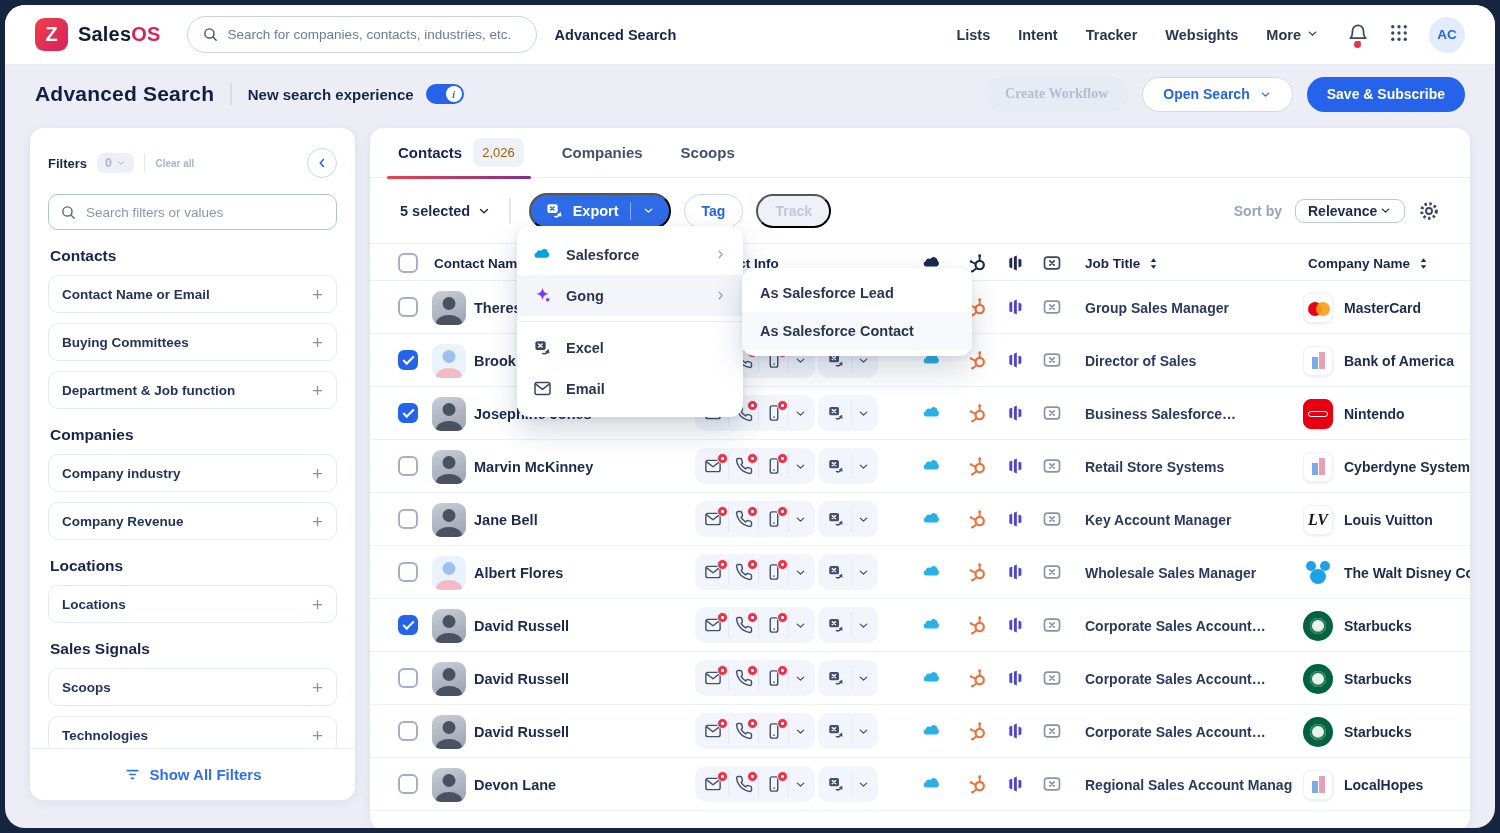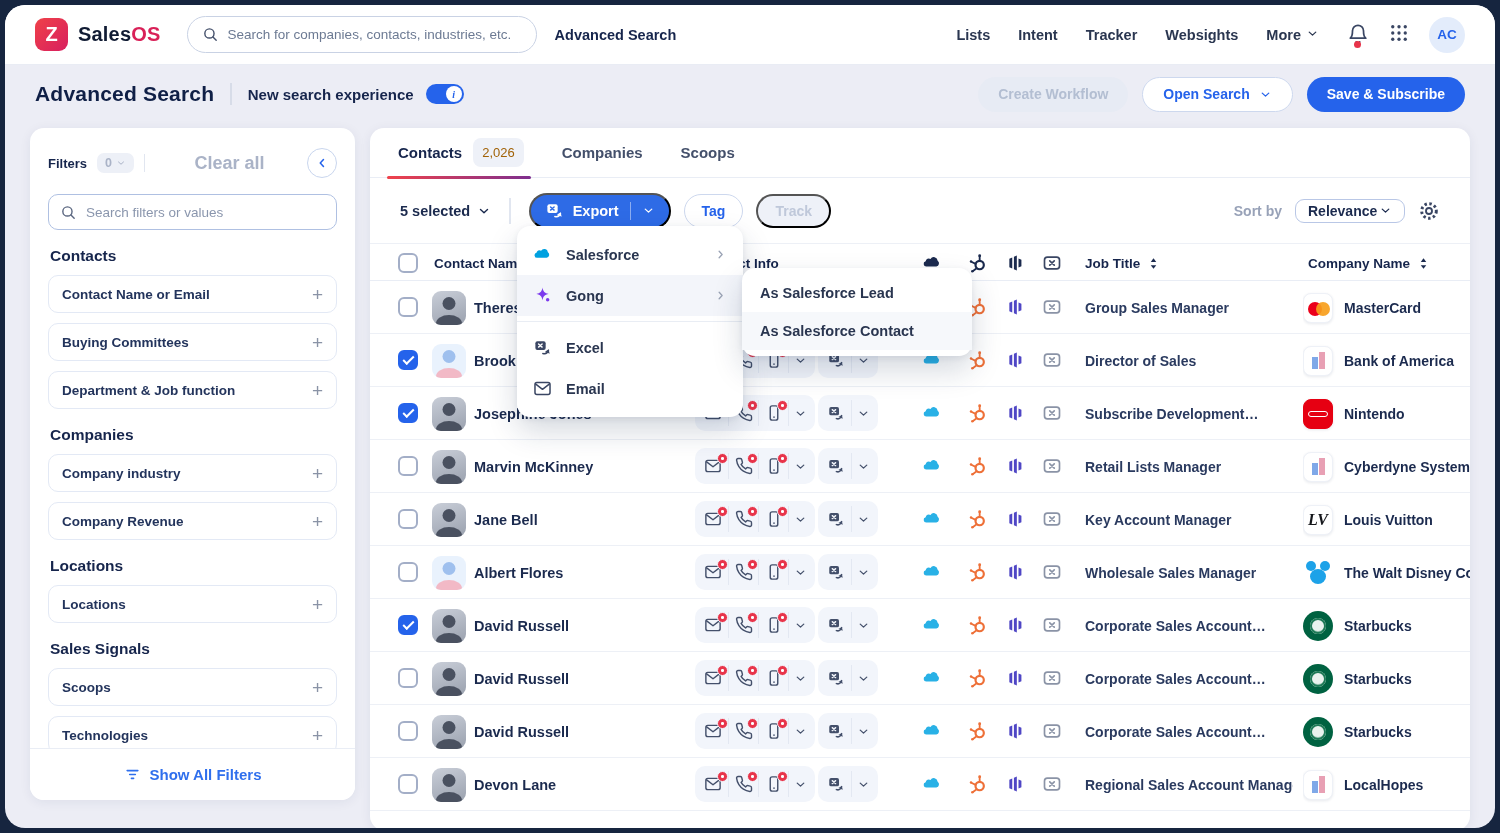--- a/index.html
+++ b/index.html
@@ -33,33 +33,33 @@
 
   
   .page-head{position:absolute;top:60px;left:0;right:0;height:58px;display:flex;align-items:center;padding:0 30px;}
   .ph-title{font-size:21px;font-weight:700;color:#0f1f46;letter-spacing:.2px;}
   .ph-div{width:1.5px;height:22px;background:#d7dce8;margin:0 16px;}
   .ph-toggle-label{font-size:15px;font-weight:700;color:#16254c;margin-right:12px;}
   .toggle{width:38px;height:20px;border-radius:10px;background:#2563eb;position:relative;cursor:pointer;flex:none;}
   .knob{position:absolute;right:2px;top:2px;width:16px;height:16px;border-radius:50%;background:#fff;display:flex;align-items:center;justify-content:center;font-size:10px;font-weight:700;color:#2563eb;font-family:"Liberation Serif",serif;font-style:italic;}
   .ph-actions{margin-left:auto;display:flex;align-items:center;gap:14px;}
   .btn{height:35px;border-radius:18px;display:flex;align-items:center;justify-content:center;font-size:14px;font-weight:700;padding:0 20px;cursor:pointer;border:none;}
-  .btn-disabled{background:#e7ebf4;color:#b3bed2;cursor:default;}
+  .btn-disabled{background:#e7ebf4;color:#b3bed2;cursor:default;font-family:Liberation Serif, serif;}
   .btn-outline{background:#fff;color:#2563eb;border:1.5px solid #cdd8ee;gap:9px;}
   .btn-outline svg{width:13px;height:13px;}
   .btn-primary{background:#2563eb;color:#fff;}
 
   
   .filters{position:absolute;left:25px;top:123px;width:325px;height:672px;background:#fff;border-radius:14px;box-shadow:0 2px 12px rgba(30,42,80,.07);padding:20px 18px;z-index:5;}
   .f-head{display:flex;align-items:center;gap:10px;}
   .f-title{font-size:13px;font-weight:700;color:#16254c;}
   .f-badge{background:#edf0f7;border-radius:7px;padding:3px 8px;font-size:12.5px;font-weight:700;color:#aab3c7;display:flex;align-items:center;gap:4px;cursor:pointer;}
   .f-badge svg{width:10px;height:10px;}
   .f-vdiv{width:1.5px;height:18px;background:#e1e6f0;}
-  .f-clear{font-size:18px;font-weight:600;color:#aab3c7;cursor:pointer;margin-left:39px;}
+  .f-clear{font-size:10px;font-weight:600;color:#aab3c7;cursor:pointer;}
   .f-collapse{margin-left:auto;width:30px;height:30px;border-radius:50%;border:1.5px solid #c9d6ee;background:#fff;display:flex;align-items:center;justify-content:center;cursor:pointer;}
   .f-collapse svg{width:14px;height:14px;color:#2563eb;}
   .f-search{margin-top:16px;height:36px;border:1.5px solid #afc0e2;border-radius:10px;display:flex;align-items:center;padding:0 11px;gap:9px;}
   .f-search svg{width:17px;height:17px;color:#5b6780;flex:none;}
   .f-search input{border:none;outline:none;flex:1;font-size:13.5px;color:#2a3650;background:transparent;}
   .f-search input::placeholder{color:#8a96ad;}
   .fsec-h{margin:17px 2px 2px;font-size:15.5px;font-weight:700;color:#16254c;}
   .fitem{margin-top:10px;height:38px;border:1.5px solid #e3e9f5;border-radius:10px;display:flex;align-items:center;justify-content:space-between;padding:0 13px;cursor:pointer;background:#fff;}
   .fitem .flab{font-size:13.5px;font-weight:600;color:#23345c;}
   .fitem .plus{font-size:19px;font-weight:400;color:#8a93a6;line-height:1;}
@@ -634,21 +634,21 @@
           </svg>
         <svg class="int hs">
             <use href="#sym-hubspot"></use>
           </svg>
         <svg class="int mk">
             <use href="#sym-marketo"></use>
           </svg>
         <svg class="int mx">
             <use href="#sym-mailx"></use>
           </svg>
-        <span class="job">Subscribe Development…</span>
+        <span class="job">Business Salesforce…</span>
         <div class="comp">
           <span class="logo-chip" data-logo="nintendo"></span>
           <span class="comp-name">Nintendo</span>
         </div>
       </div>
 
       <div class="row">
         <span class="cb"></span>
         <span class="avatar" data-avatar="photo"></span>
         <span class="cname">Marvin McKinney</span>
@@ -694,21 +694,21 @@
           </svg>
         <svg class="int hs">
             <use href="#sym-hubspot"></use>
           </svg>
         <svg class="int mk">
             <use href="#sym-marketo"></use>
           </svg>
         <svg class="int mx">
             <use href="#sym-mailx"></use>
           </svg>
-        <span class="job">Retail Lists Manager</span>
+        <span class="job">Retail Store Systems</span>
         <div class="comp">
           <span class="logo-chip" data-logo="building"></span>
           <span class="comp-name">Cyberdyne Systems</span>
         </div>
       </div>
 
       <div class="row">
         <span class="cb"></span>
         <span class="avatar" data-avatar="photo"></span>
         <span class="cname">Jane Bell</span>

